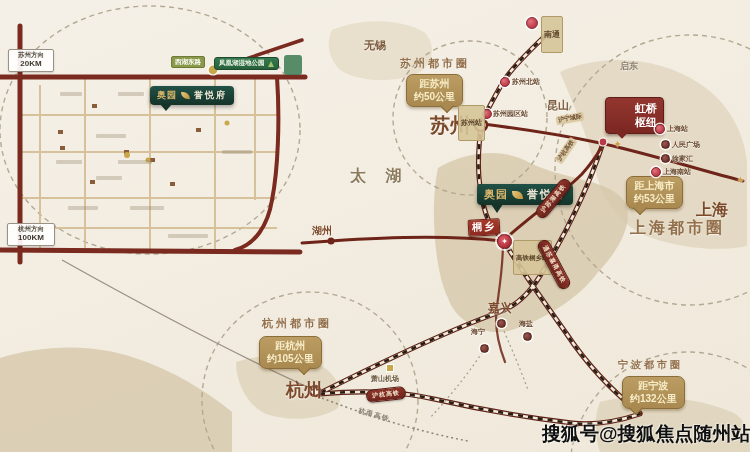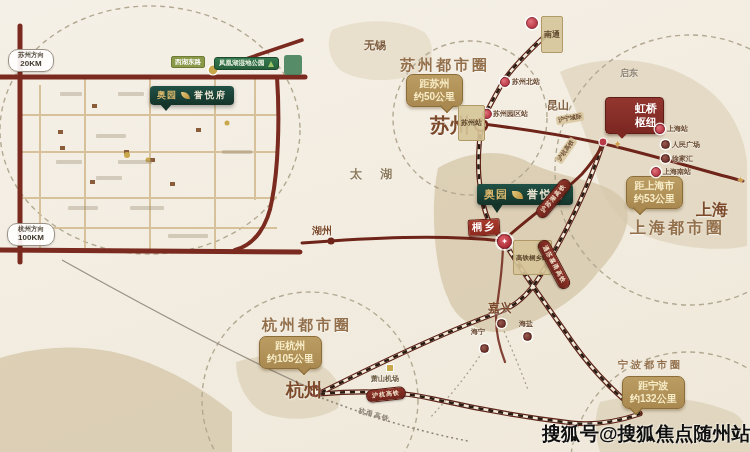--- a/index.html
+++ b/index.html
@@ -4,21 +4,21 @@
 <style>
   html,body{margin:0;padding:0;background:#888;}
   .stage{position:relative;width:750px;height:452px;overflow:hidden;
     background:linear-gradient(160deg,#f5f0e7 0%,#f2ece0 55%,#efe8da 100%);
     font-family:"Liberation Sans",sans-serif;}
   svg.lines{position:absolute;left:0;top:0;}
   
   .city{position:absolute;font-family:"DejaVu Serif",serif;font-weight:bold;color:#7c4a2a;
     text-shadow:0 1px 2px rgba(255,255,255,.85);white-space:nowrap;}
   
-  .region{position:absolute;font-weight:bold;color:#93704b;letter-spacing:3px;font-size:15px;white-space:nowrap;
+  .region{position:absolute;font-weight:bold;color:#93704b;letter-spacing:3px;font-size:11px;white-space:nowrap;
     text-shadow:0 1px 1px rgba(255,255,255,.7);}
   
   .callout{position:absolute;background:linear-gradient(#bb9d63,#a9894f);border:1px solid #8a6d39;
     border-radius:7px;color:#f8edc9;font-weight:bold;text-align:center;padding:3px 7px;line-height:1.25;
     box-shadow:0 2px 3px rgba(90,60,20,.35);font-size:10px;white-space:nowrap;}
   .callout .tail{position:absolute;width:9px;height:9px;background:#a9894f;border-right:1px solid #8a6d39;
     border-bottom:1px solid #8a6d39;transform:rotate(45deg);}
   
   .hub{position:absolute;background:linear-gradient(#93362f,#7c2722);border:1px solid #5f1d18;border-radius:4px;
     color:#fff;font-weight:bold;font-size:11px;line-height:1.3;text-align:center;padding:3px 6px;
@@ -41,40 +41,40 @@
     border:1px solid #b09a68;border-radius:2px;padding:12px 2px;white-space:nowrap;line-height:1.4;}
   .smalltown{position:absolute;font-weight:bold;color:#7c5a3c;white-space:nowrap;text-shadow:0 1px 1px rgba(255,255,255,.7);}
   
   .oval-badge{position:absolute;background:linear-gradient(#8d3328,#6e241b);border:1px solid #541a13;border-radius:8px;
     color:#f3e6cf;font-size:6px;font-weight:bold;padding:1px 5px;white-space:nowrap;letter-spacing:1px;
     box-shadow:0 1px 2px rgba(0,0,0,.3);}
   .rail-chip{position:absolute;font-size:6px;color:#6e4f33;font-weight:bold;background:rgba(216,198,156,.85);
     border-radius:2px;padding:0 2px;white-space:nowrap;}
   .gray-rail{position:absolute;font-size:7px;color:#8d8476;font-weight:bold;letter-spacing:1px;white-space:nowrap;}
   
-  .dir-box{position:absolute;background:rgba(255,255,255,.92);border:1px solid #9a9184;border-radius:10px;
+  .dir-box{position:absolute;background:rgba(255,255,255,.92);border:1px solid #9a9184;border-radius:2px;
     text-align:center;padding:1px 3px;line-height:1.3;box-shadow:0 1px 2px rgba(0,0,0,.15);}
   .dir-box .l1{font-size:6.5px;color:#55땅4;color:#554c3e;font-weight:bold;}
   .dir-box .l2{font-size:8px;color:#3f382c;font-weight:bold;}
   .road-tag{position:absolute;background:#8a9a4a;border:1px solid #6d7c35;border-radius:2px;color:#fff;
     font-size:6.5px;font-weight:bold;padding:0 3px;line-height:1.6;white-space:nowrap;}
   .park-box{position:absolute;background:linear-gradient(#357a4f,#27603c);border:1px solid #1d4a2e;border-radius:3px;
     color:#f0f5e6;font-size:6.5px;font-weight:bold;padding:1px 4px;display:flex;align-items:center;gap:3px;white-space:nowrap;}
   .tree{width:0;height:0;border-left:3px solid transparent;border-right:3px solid transparent;border-bottom:6px solid #9cc468;}
   .star{position:absolute;color:#cfa14c;text-shadow:0 0 2px rgba(255,255,255,.9);font-size:11px;}
   .proj-star{position:absolute;width:13px;height:13px;border-radius:50%;
     background:radial-gradient(circle at 40% 35%,#e0626d,#a92833 75%);border:1.5px solid #7d1d27;
     box-shadow:0 0 0 2px rgba(255,255,255,.75);color:#fff;font-size:8px;line-height:13px;text-align:center;}
   .red-box{position:absolute;background:linear-gradient(#a83a2c,#8c2a1f);border:1px solid #6d1f16;border-radius:2px;
     color:#fff;font-weight:bold;font-size:10px;text-align:center;line-height:1.45;letter-spacing:2px;
     box-shadow:0 1px 2px rgba(0,0,0,.3);}
   .blur-label{position:absolute;background:rgba(150,135,110,.35);border-radius:1px;}
   .watermark{position:absolute;font-weight:900;color:#101010;font-size:19px;letter-spacing:0px;white-space:nowrap;
     text-shadow:1px 1px 0 rgba(255,255,255,.4),-1px -1px 0 rgba(255,255,255,.4),0 0 3px rgba(255,255,255,.3);}
-  .lake{position:absolute;color:#8b7a5c;font-weight:bold;letter-spacing:7px;font-size:12px;
+  .lake{position:absolute;color:#8b7a5c;font-weight:bold;letter-spacing:7px;font-size:16px;
     font-family:"DejaVu Serif",serif;text-shadow:0 1px 1px rgba(255,255,255,.8);}
 </style>
 </head>
 <body>
 
 <div class="stage">
 
   <svg class="lines" width="750" height="452" viewBox="0 0 750 452">
 
     <g fill="#d6c8aa" stroke="none">
@@ -210,21 +210,21 @@
   <div class="region" style="left:262px;top:316px;">杭州都市圈</div>
   <div class="region" style="left:618px;top:358px;font-size:10px;">宁波都市圈</div>
 
   <div class="city" style="left:430px;top:112px;font-size:20px;">苏州</div>
   <div class="city" style="left:696px;top:200px;font-size:16px;">上海</div>
   <div class="city" style="left:286px;top:378px;font-size:18px;">杭州</div>
   <div class="city" style="left:312px;top:224px;font-size:10px;">湖州</div>
   <div class="city" style="left:488px;top:300px;font-size:12px;">嘉兴</div>
   <div class="smalltown" style="left:364px;top:38px;font-size:11px;">无锡</div>
   <div class="smalltown" style="left:547px;top:98px;font-size:11px;">昆山</div>
-  <div class="smalltown" style="left:620px;top:60px;font-size:9px;color:#8d8272;margin-top:7px;">启东</div>
+  <div class="smalltown" style="left:620px;top:60px;font-size:9px;color:#8d8272;">启东</div>
   <div class="lake" style="left:350px;top:166px;">太 湖</div>
 
   <div class="callout" style="left:406px;top:74px;">
     <div>距苏州</div>
     <div>约50公里</div>
     <span class="tail" style="right:10px;bottom:-5px;"></span>
   </div>
   <div class="callout" style="left:626px;top:176px;">
     <div>距上海市</div>
     <div>约53公里</div>

